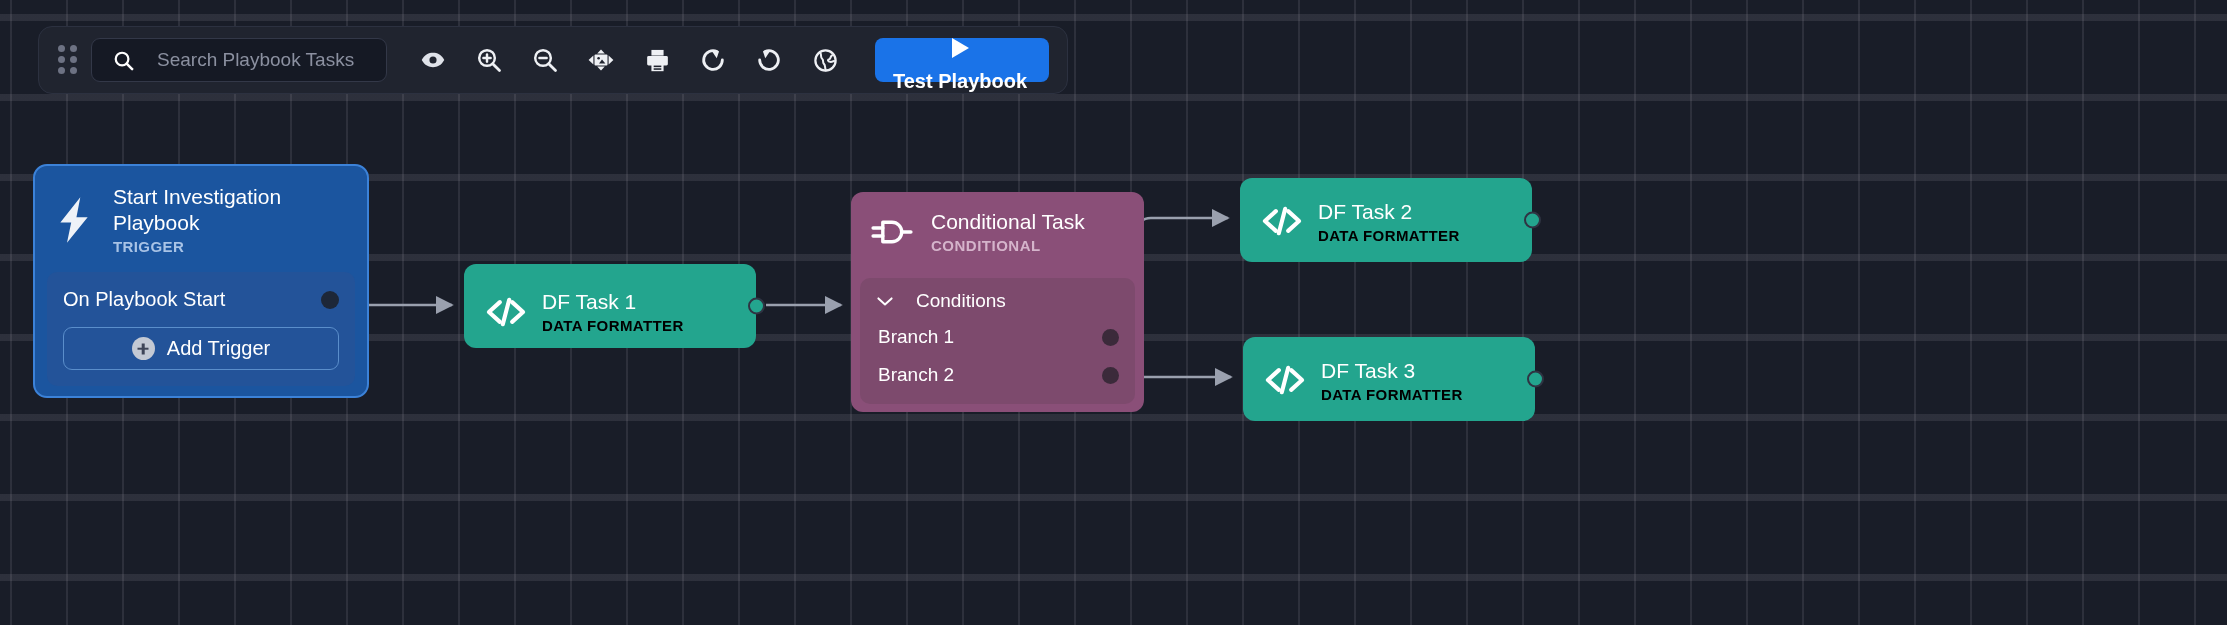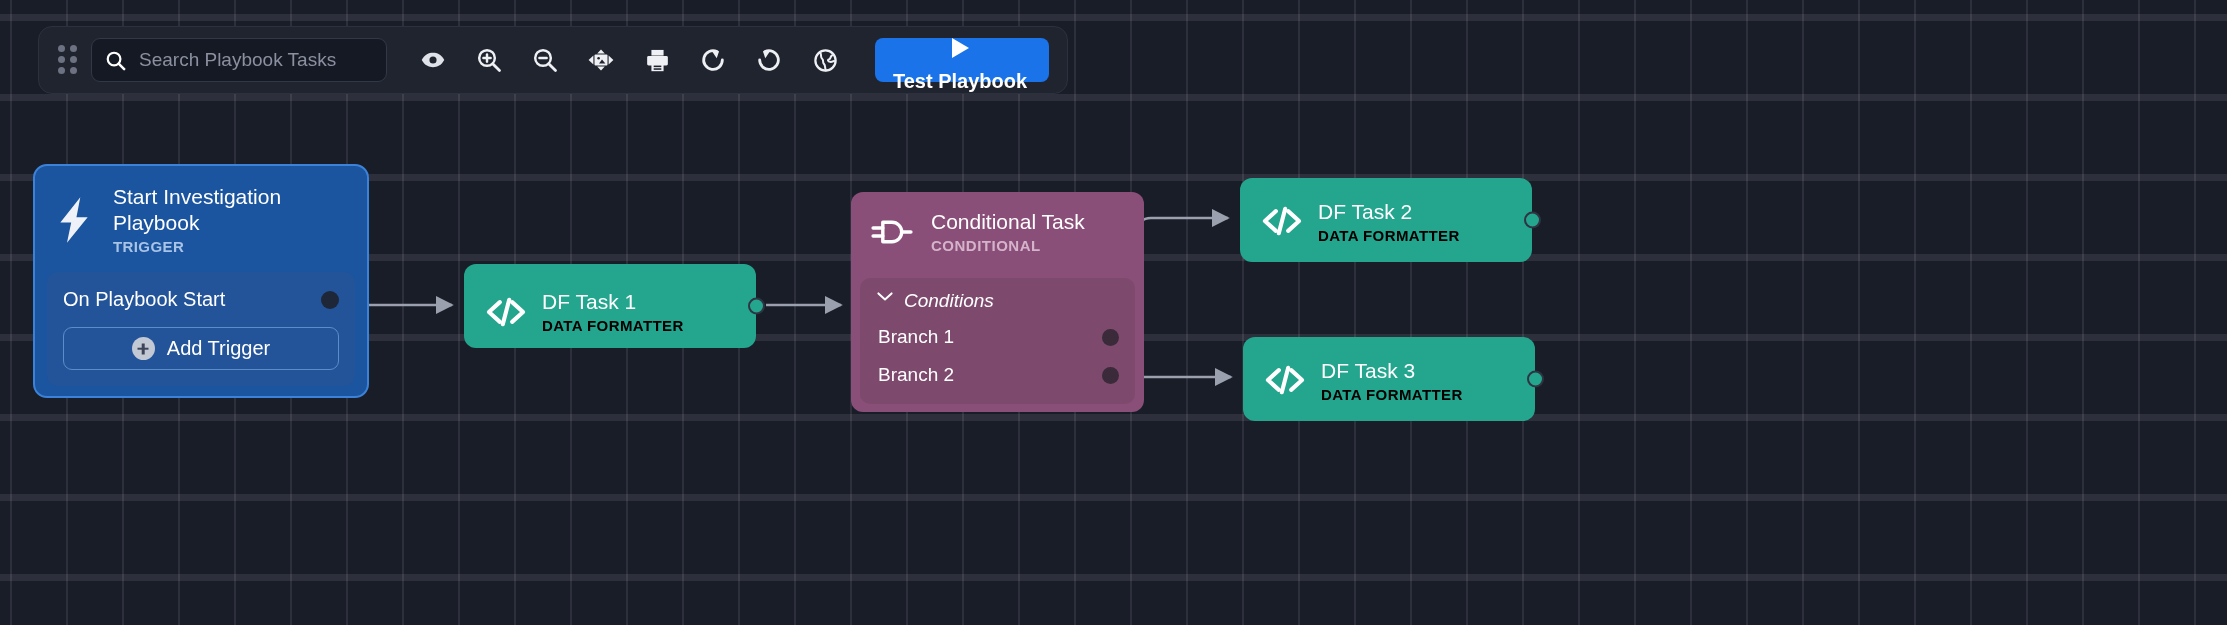--- a/index.html
+++ b/index.html
@@ -70,22 +70,22 @@
 
   .search-wrap {
     position: relative;
     width: 296px;
     height: 44px;
     background: #151924;
     border: 1px solid #333848;
     border-radius: 9px;
     display: flex;
     align-items: center;
-    padding: 0 12px;
-    gap: 12px;
+    padding: 0 20px;
+    gap: 22px;
     margin-right: 18px;
   }
   .search-wrap svg { flex: 0 0 auto; }
   .search-input {
     flex: 1 1 auto;
     background: transparent;
     border: none;
     outline: none;
     color: #e6e8ee;
     font-size: 19px;
@@ -243,24 +243,23 @@
   #node-cond .node-sub { color: #d5b4cb; letter-spacing: 0.5px; }
 
   .cond-body {
     position: absolute;
     left: 9px; right: 9px; bottom: 8px;
     background: #7d4a6d;
     border-radius: 10px;
     padding: 8px 4px 10px 4px;
   }
   .cond-header {
-    display: flex; gap: 10px;
+    display: flex; align-items: center; gap: 22px;
     padding: 4px 12px 6px 12px;
     cursor: pointer;
-    font-style: italic;
   }
   .cond-header .ch-label { color: #ffffff; font-size: 19px; }
   .branch-row {
     display: flex; align-items: center; justify-content: space-between;
     padding: 8px 12px 8px 14px;
   }
   .branch-label { color: #ffffff; font-size: 19px; }
   .branch-port {
     width: 17px; height: 17px; border-radius: 50%;
     background: #3b2a3a;

